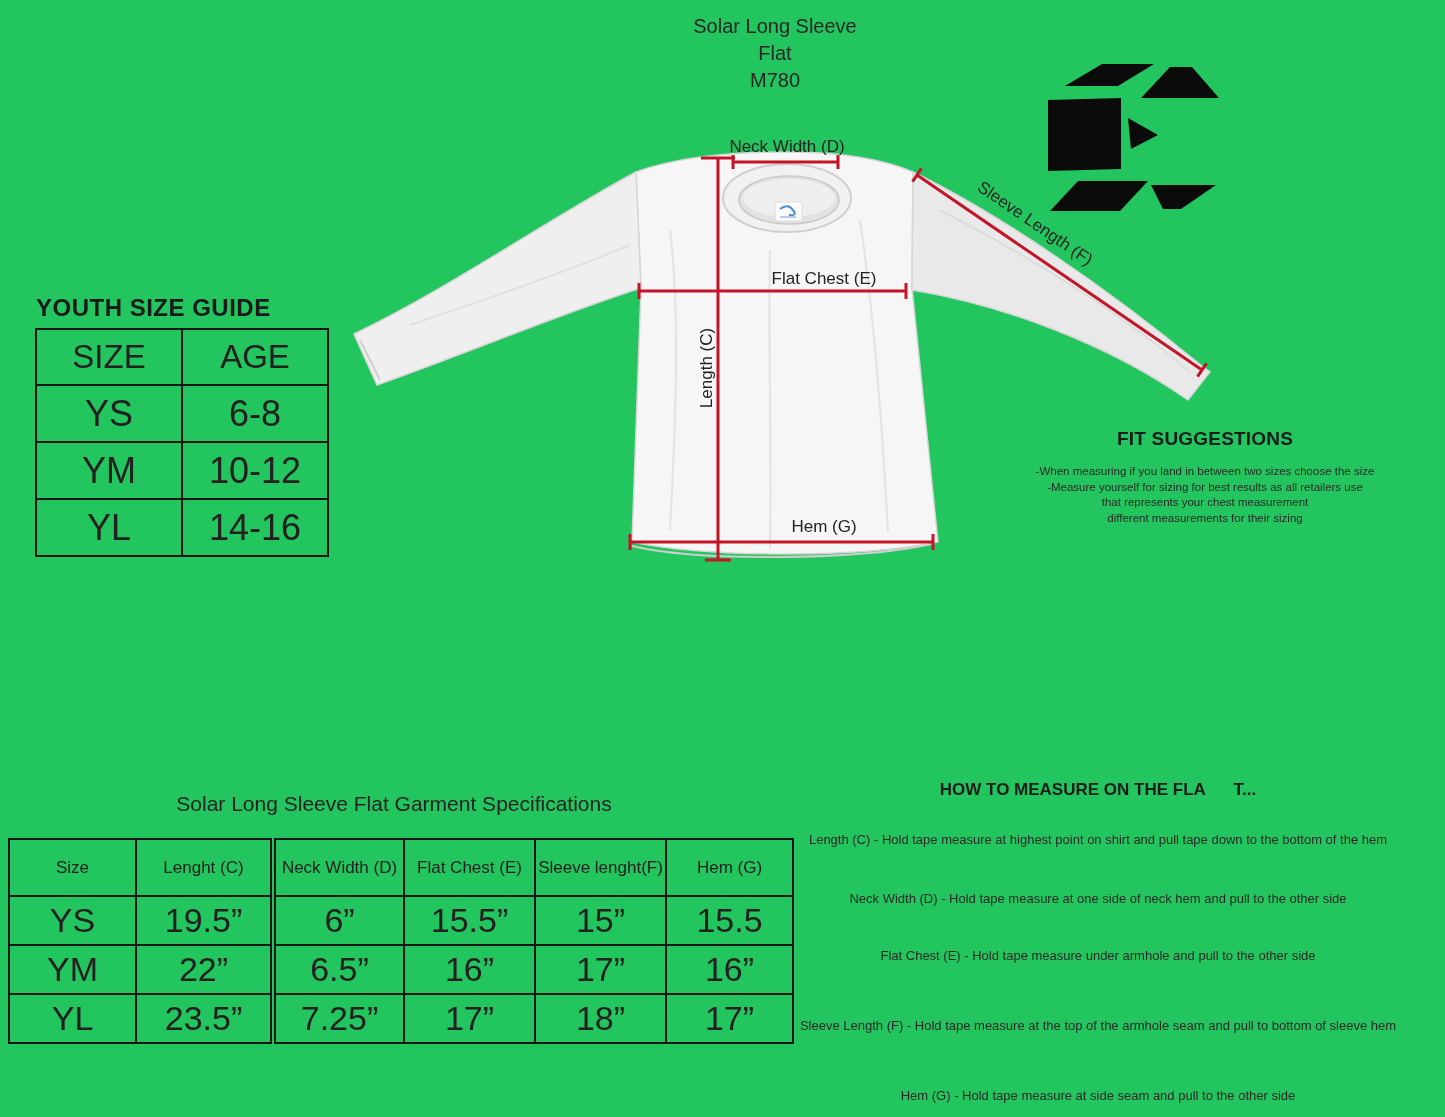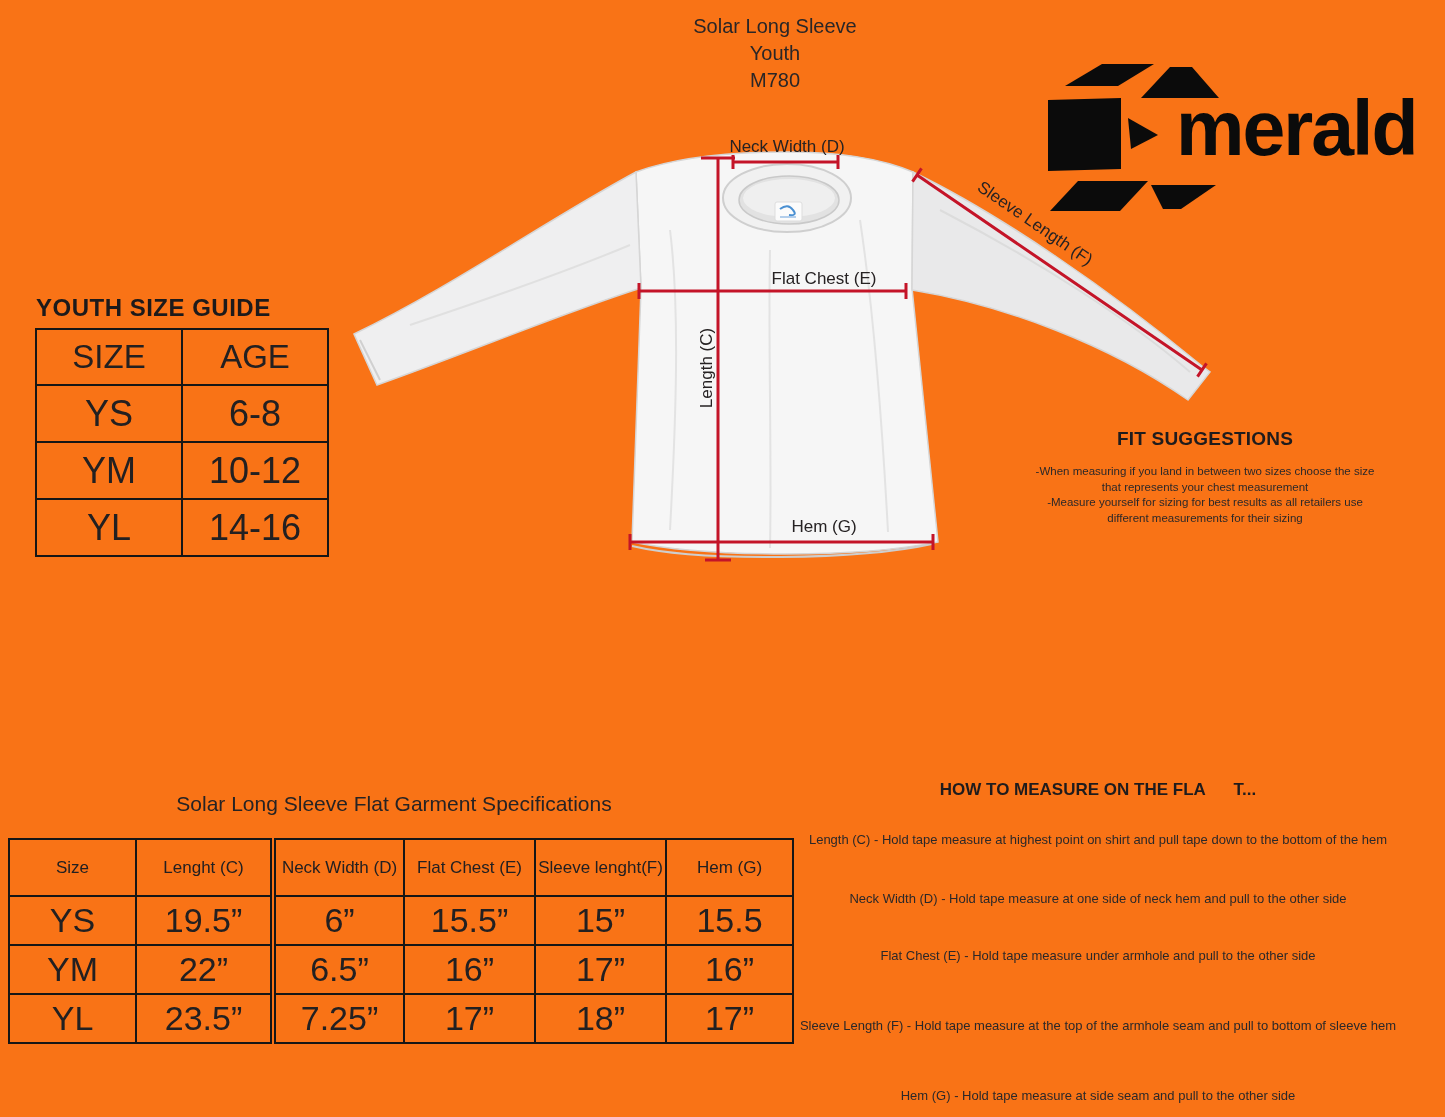--- a/index.html
+++ b/index.html
@@ -1,17 +1,17 @@
 <!DOCTYPE html>
 <html><head>
 <meta charset="utf-8">
 <style>
   html,body{margin:0;padding:0;background:#fff;}
   .page{
-    position:relative;width:1445px;height:1117px;background:#f97316;
+    position:relative;width:1445px;height:1117px;background:#22c55e;
     font-family:"Liberation Sans",sans-serif;color:#232021;overflow:hidden;
   }
   
   .title-block{position:absolute;left:575px;top:13px;width:400px;text-align:center;
     font-size:20px;line-height:27px;color:#2a2627;}
   
   .logo{position:absolute;left:1048px;top:62px;width:370px;height:155px;}
   .logo svg{position:absolute;left:0;top:0;}
   .logo .wordmark{position:absolute;left:128px;top:28px;font-size:77px;font-weight:bold;
     letter-spacing:-2px;color:#0b0b0b;line-height:1;}
@@ -51,36 +51,35 @@
   .howto .item:nth-of-type(5){top:308px;}
   .diag-label{font-size:17px;fill:#262223;}
 </style>
 </head>
 <body>
 
 <div class="page">
 
   <div class="title-block">
     <div>Solar Long Sleeve</div>
-    <div>Youth</div>
+    <div>Flat</div>
     <div>M780</div>
   </div>
 
   <div class="logo">
     <svg width="172" height="152" viewBox="0 0 172 152">
       <g fill="#0b0b0b">
         <polygon points="17,24 54,2 106,2 70,24"></polygon>
         <polygon points="93,36 122,5 144,5 171,36"></polygon>
         <polygon points="0,38 73,36 73,107 0,109"></polygon>
         <polygon points="80,56 110,73 83,87"></polygon>
         <polygon points="30,119 100,119 72,149 2,149"></polygon>
         <polygon points="103,123 168,123 133,147 115,147"></polygon>
       </g>
     </svg>
-    <span class="wordmark">merald</span>
   </div>
 
   <div class="ysg">
     <h2>YOUTH SIZE GUIDE</h2>
     <table>
       <tbody>
           <tr>
         <th>SIZE</th>
         <th>AGE</th>
       </tr>
@@ -143,22 +142,22 @@
         <text class="diag-label" transform="translate(372,228) rotate(-90)" text-anchor="middle">Length (C)</text>
         <text class="diag-label" x="484" y="392" text-anchor="middle">Hem (G)</text>
         <text class="diag-label" transform="translate(692,88) rotate(34.4)" text-anchor="middle">Sleeve Length (F)</text>
       </g>
     </svg>
   </div>
 
   <div class="fit">
     <h3>FIT SUGGESTIONS</h3>
     <div class="line">-When measuring if you land in between two sizes choose the size</div>
+    <div class="line">-Measure yourself for sizing for best results as all retailers use</div>
     <div class="line">that represents your chest measurement</div>
-    <div class="line">-Measure yourself for sizing for best results as all retailers use</div>
     <div class="line">different measurements for their sizing</div>
   </div>
 
   <div class="spec">
     <h3>Solar Long Sleeve Flat Garment Specifications</h3>
     <table>
       <colgroup>
           <col class="c1">
           <col class="c2">
           <col class="c3">

